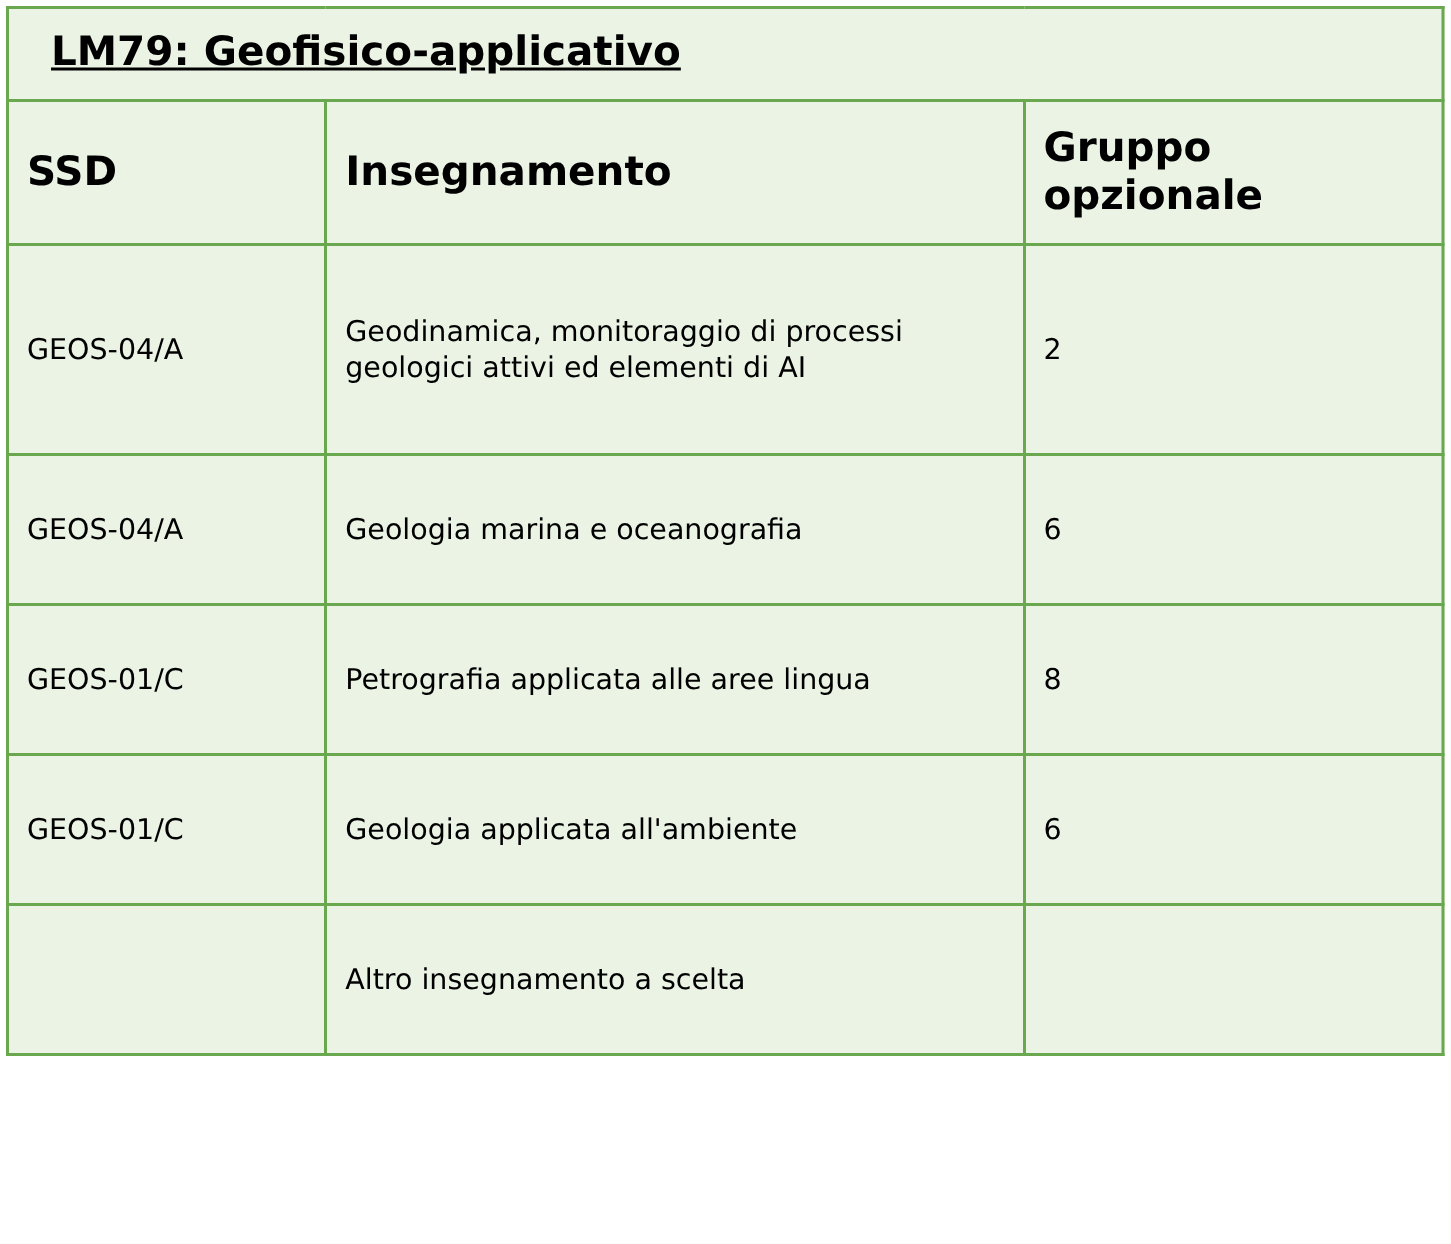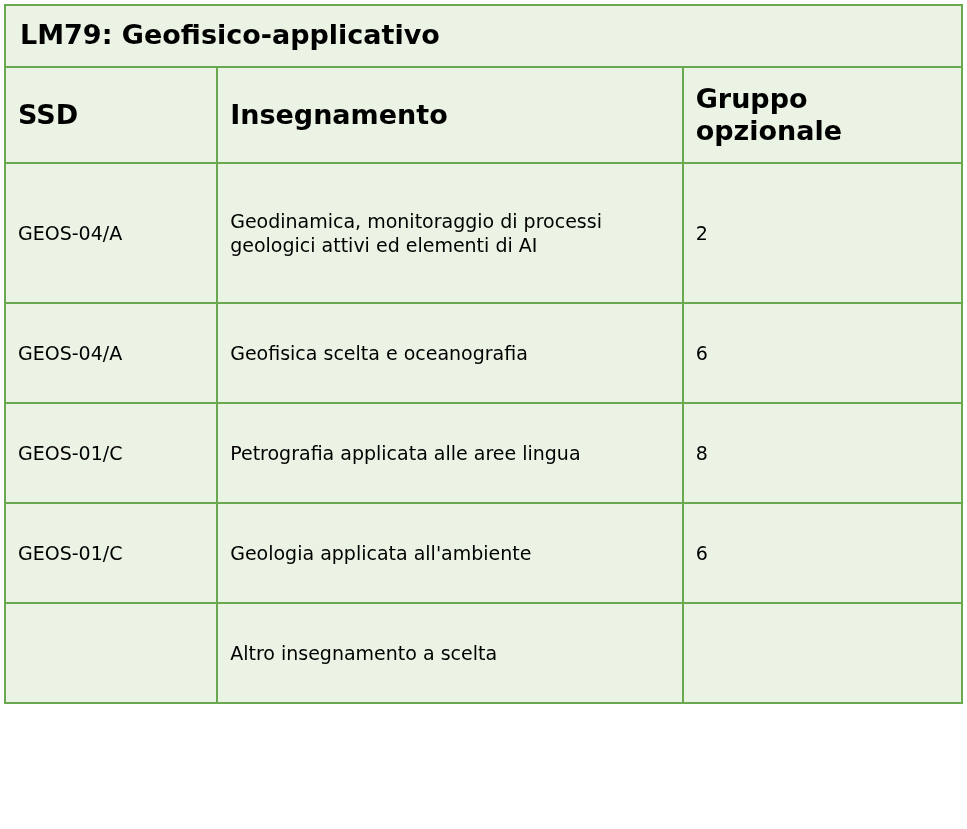--- a/index.html
+++ b/index.html
@@ -37,22 +37,23 @@
     line-height: 1.28;
     text-align: left;
   }
   .col-ssd { width: 196px; margin-top: 24px; }
   .col-ins { width: 430px; }
   .col-grp { width: 258px; margin-top: 44px; }
 
   tr.title-row td {
     font-weight: bold;
     font-size: 27px;
-    padding: 7px 12px 9px 14px;
+    padding: 7px 12px 9px 28px;
     height: 44px;
+    text-decoration: underline;
   }
   tr.header-row td {
     font-weight: bold;
     font-size: 27px;
     height: 82px;
     padding: 6px 12px;
   }
   tr.header-row td.col-grp {
     line-height: 1.18;
   }
@@ -96,21 +97,21 @@
       </tr>
 
       <tr class="data-row tall">
         <td class="col-ssd ssd-cell">GEOS-04/A</td>
         <td class="col-ins ins-cell">Geodinamica, monitoraggio di processi geologici attivi ed elementi di AI</td>
         <td class="col-grp grp-cell">2</td>
       </tr>
 
       <tr class="data-row mid">
         <td class="col-ssd ssd-cell">GEOS-04/A</td>
-        <td class="col-ins ins-cell">Geofisica scelta e oceanografia</td>
+        <td class="col-ins ins-cell">Geologia marina e oceanografia</td>
         <td class="col-grp grp-cell">6</td>
       </tr>
 
 
       <tr class="data-row mid">
         <td class="col-ssd ssd-cell">GEOS-01/C</td>
         <td class="col-ins ins-cell">Petrografia applicata alle aree lingua</td>
         <td class="col-grp grp-cell">8</td>
       </tr>
 

